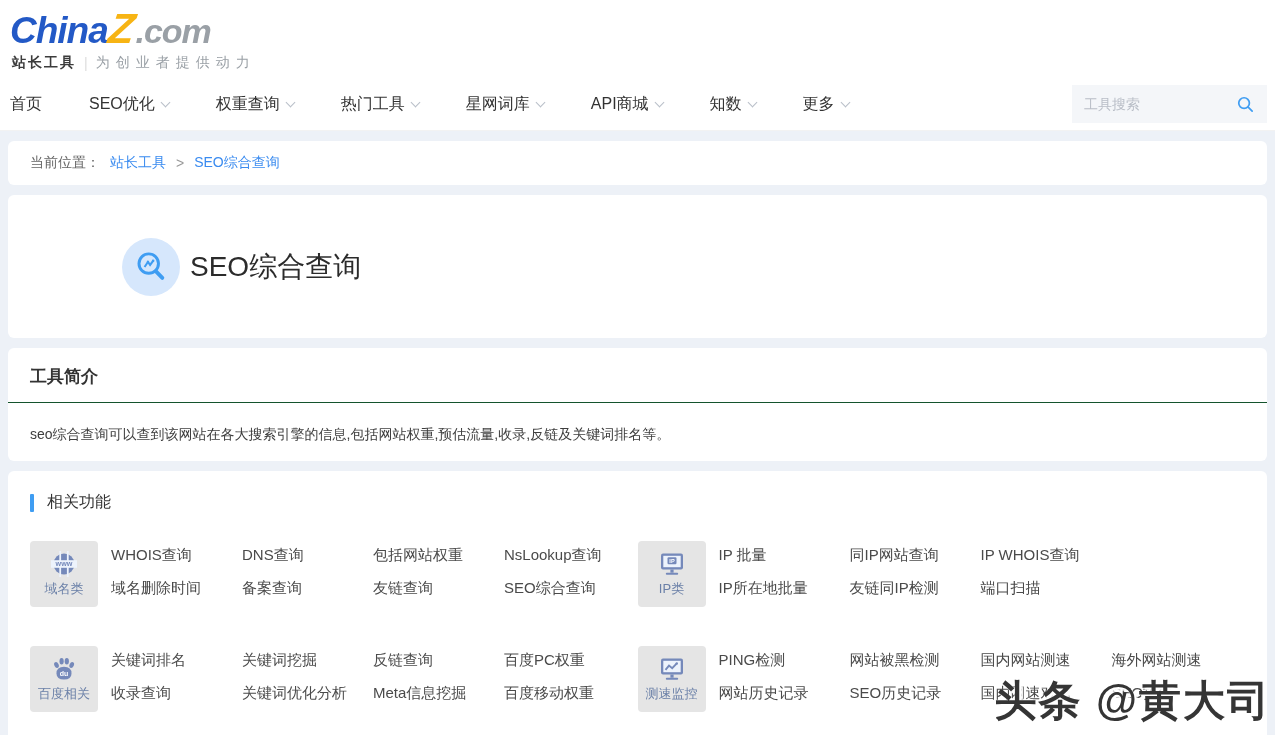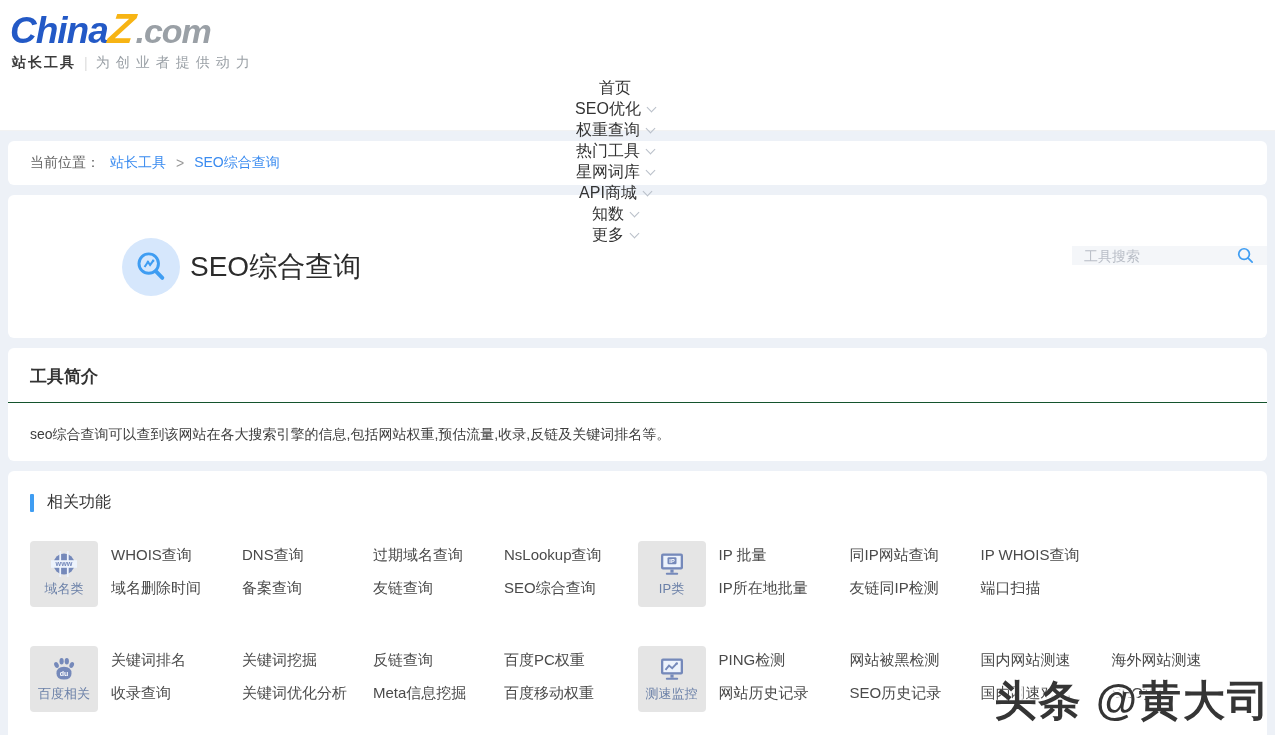--- a/index.html
+++ b/index.html
@@ -12,21 +12,21 @@
   .site-header { background:#fff; padding-top:8px; }
   .logo-row { padding-left:10px; height:70px; }
   .logo { font-style:italic; font-weight:900; line-height:1; cursor:pointer; white-space:nowrap; }
   .logo-china { font-size:37px; color:#2359c6; letter-spacing:-1px; }
   .logo-z { font-size:42px; color:#f7b414; display:inline-block; transform:skewX(-8deg); margin:0 1px; }
   .logo-com { font-size:34px; color:#9aa0a6; letter-spacing:-1px; }
   .tagline { margin:4px 0 0 2px; font-size:14px; display:flex; align-items:center; }
   .tagline-strong { color:#3c3c3c; font-weight:bold; letter-spacing:2px; }
   .tagline-sep { color:#dcdcdc; margin:0 8px; font-weight:300; }
   .tagline-light { color:#9aa0a6; letter-spacing:6px; }
-  .main-nav { display:flex; align-items:center; height:53px; padding:0 8px 0 10px; border-bottom:1px solid #f2f2f2;flex-direction:column; }
+  .main-nav { display:flex; align-items:center; height:53px; padding:0 8px 0 10px; border-bottom:1px solid #f2f2f2; }
   .nav-item { display:flex; align-items:center; margin-right:47px; font-size:16px; color:#333; cursor:pointer; white-space:nowrap; }
   .chev { display:inline-block; width:7px; height:7px; border-right:1.5px solid #b9bfc9; border-bottom:1.5px solid #b9bfc9; transform:rotate(45deg); margin:-4px 0 0 7px; }
   .nav-search { margin-left:auto; width:195px; height:38px; background:#f4f6f9; display:flex; align-items:center; padding:0 12px; }
   .nav-search input { flex:1; min-width:0; border:none; outline:none; background:transparent; font-size:14px; color:#333; font-family:inherit; }
   .nav-search input::placeholder { color:#b9bec7; }
   
   .card { background:#fff; border-radius:6px; margin:10px 8px 0; }
   .breadcrumb-card { height:44px; display:flex; align-items:center; padding:8px 22px; font-size:14px; }
   .bc-prefix { color:#666; margin-right:10px; }
   .bc-link { color:#3a8bf0; cursor:pointer; }
@@ -161,21 +161,21 @@
       </div>
       <div class="col">
           <a class="rel-link">WHOIS查询</a>
           <a class="rel-link">域名删除时间</a>
         </div>
       <div class="col">
           <a class="rel-link">DNS查询</a>
           <a class="rel-link">备案查询</a>
         </div>
       <div class="col">
-          <a class="rel-link">过期域名查询</a>
+          <a class="rel-link">包括网站权重</a>
           <a class="rel-link">友链查询</a>
         </div>
       <div class="col wide">
           <a class="rel-link">NsLookup查询</a>
           <a class="rel-link">SEO综合查询</a>
         </div>
     </div>
 
     <div class="group">
       <div class="cat-block">

